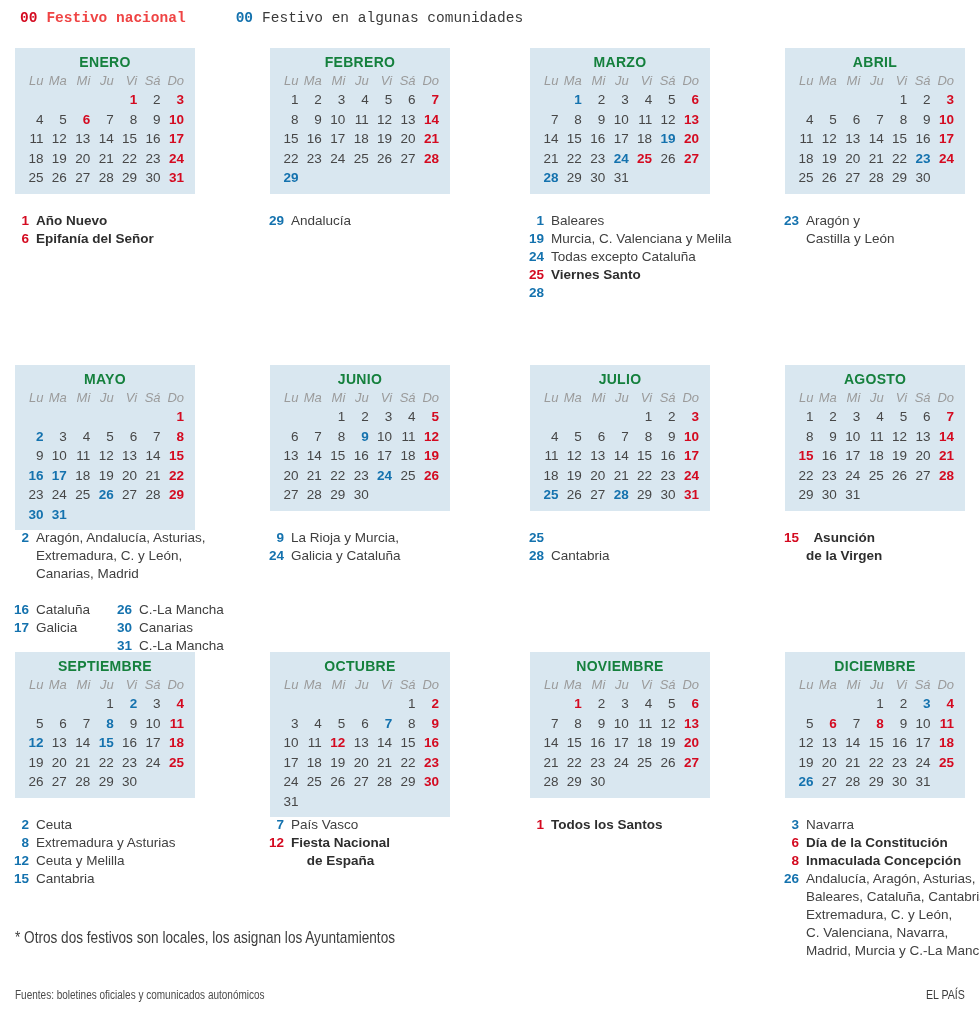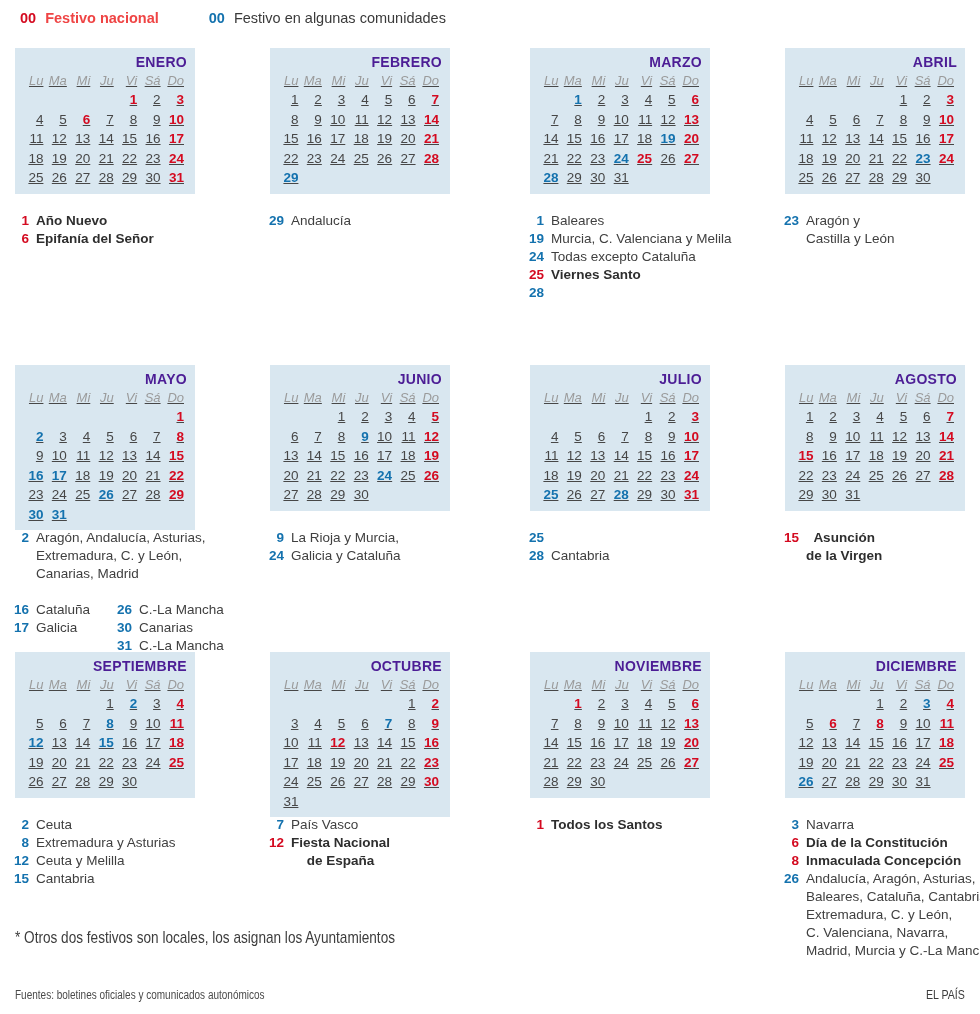--- a/index.html
+++ b/index.html
@@ -3,32 +3,32 @@
 <meta charset="utf-8">
 <style>
   * { box-sizing: border-box; }
   html,body { margin:0; padding:0; }
   body {
     width:980px; height:1014px; position:relative; overflow:hidden;
     background:#ffffff; font-family:"Liberation Sans", sans-serif; color:#474747;
   }
   
   .legend { position:absolute; top:10px; left:20px; display:flex; font-size:14.5px; }
-  .legend-item { display:flex; align-items:baseline; margin-right:50px; }
+  .legend-item { display:flex; align-items:baseline; margin-right:50px;font-family:Liberation Mono, monospace; }
   .lnum { font-weight:bold; margin-right:9px; }
   .red  { color:#d40a20; }
   .blue { color:#1472ae; }
   .llabel { color:#3a3a3a; }
   .llabel.bold { font-weight:bold; color:#ef4444; }
   
   .cal-row { position:absolute; left:15px; display:grid; grid-template-columns:255px 260px 255px 195px; }
   .month { position:relative; }
   .calbox { width:180px; background:#d9e7f0; padding:5px 8px 6px 8px; }
-  .mtitle { text-align:right; font-weight:bold; font-size:14px; color:#4c1d95; line-height:19px; letter-spacing:0.3px; }
-  .dgrid { display:grid; grid-template-columns:repeat(7,1fr);text-decoration:underline; }
+  .mtitle { text-align:center; font-weight:bold; font-size:14px; color:#15803d; line-height:19px; letter-spacing:0.3px; }
+  .dgrid { display:grid; grid-template-columns:repeat(7,1fr); }
   .wd { font-style:italic; color:#9b9b9b; font-size:13px; line-height:18px; text-align:right; padding-right:3px; }
   .dc { font-size:13.5px; line-height:19.5px; text-align:right; padding-right:3px; color:#474747; }
   .dc.red  { color:#d40a20; font-weight:bold; }
   .dc.blue { color:#1472ae; font-weight:bold; }
   
   .notes { position:absolute; top:164px; left:-13px; width:250px; }
   .note { display:flex; font-size:13.5px; line-height:18px; }
   .nnum { flex:none; width:27px; text-align:right; font-weight:bold; margin-right:7px; }
   .ntxt { white-space:pre-line; color:#404040; }
   .note.national .ntxt { font-weight:bold; color:#2e2e2e;text-align:center; }

